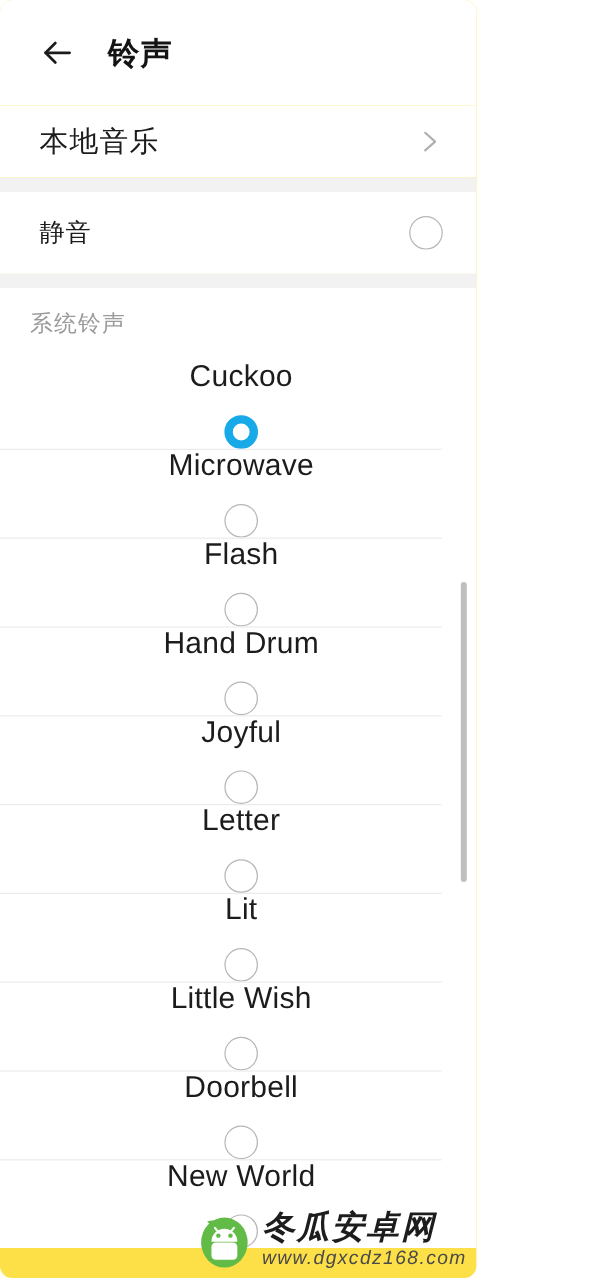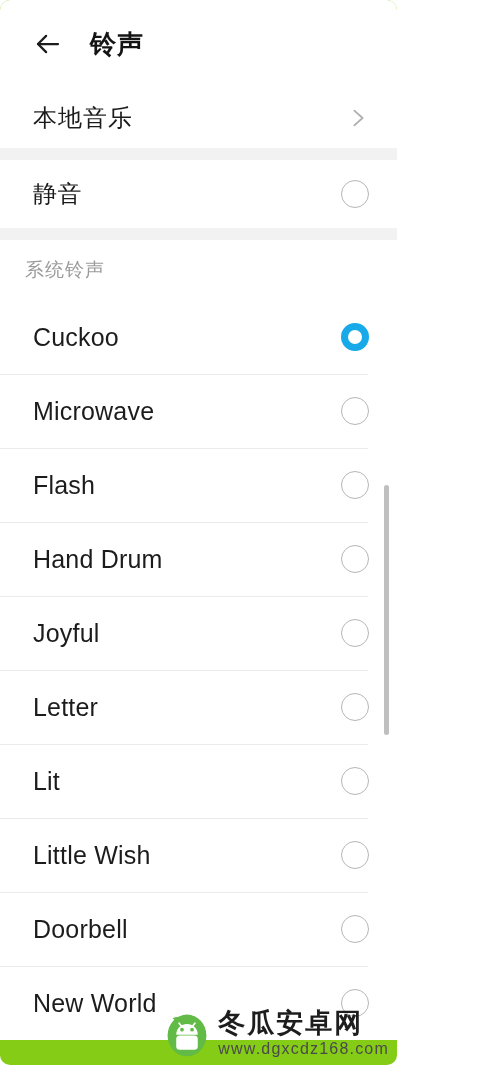--- a/index.html
+++ b/index.html
@@ -5,21 +5,21 @@
   * { margin:0; padding:0; box-sizing:border-box; }
   html, body { width:500px; height:1065px; }
   body {
     font-family: "Liberation Sans", "DejaVu Sans", sans-serif;
     background:#ffffff;
     color:#1c1c1c;
     overflow:hidden;
     position:relative;
   }
 
-  .screen { width:397px; height:1065px; position:relative; background:#84cc16; overflow:hidden;border-radius:10px; }
+  .screen { width:397px; height:1065px; position:relative; background:#fde047; overflow:hidden;border-radius:10px; }
 
   
   .header {
     height:88px;
     display:flex;
     align-items:center;
     padding-left:33px;
     background:#ffffff;
   }
   .back-icon { width:30px; height:30px; display:block; flex:0 0 auto; }
@@ -50,21 +50,21 @@
   .silent-block { background:#ffffff; }
   .opt-row {
     height:68px;
     display:flex;
     align-items:center;
     justify-content:space-between;
     padding:0 28px 0 33px;
     background:#ffffff;
     position:relative;
   }
-  .opt-row .opt-label { font-size:24px; color:#1c1c1c; letter-spacing:0.5px;text-align:right; }
+  .opt-row .opt-label { font-size:21px; color:#1c1c1c; letter-spacing:0.5px;text-align:right; }
 
   
   .section-head {
     height:60px;
     display:flex;
     align-items:center;
     padding-left:25px;
     font-size:19px;
     color:#9b9b9b;
     letter-spacing:1px;
@@ -73,20 +73,21 @@
 
   
   .list { background:#ffffff; position:relative; }
   .list-row {
     height:74px;
     display:flex;
     align-items:center;
     justify-content:space-between;
     padding:0 28px 0 33px;
     position:relative;
+    flex-direction:column;
   }
   .list-row + .list-row::before {
     content:"";
     position:absolute;
     top:0; left:0; right:29px;
     height:1px;
     background:#ebebeb;
   }
   .list-row .opt-label {
     font-size:25px;
@@ -121,20 +122,21 @@
 
   
   .watermark {
     position:absolute;
     right:8px;
     bottom:8px;
     display:flex;
     align-items:center;
     gap:8px;
     pointer-events:none;
+    font-style:italic;
   }
   .wm-logo { width:46px; height:46px; display:block; }
   .wm-text { display:flex; flex-direction:column; line-height:1; }
   .wm-cn {
     font-size:27px;
     font-weight:700;
     color:#1d1d1d;
     letter-spacing:2px;
   }
   .wm-url {

